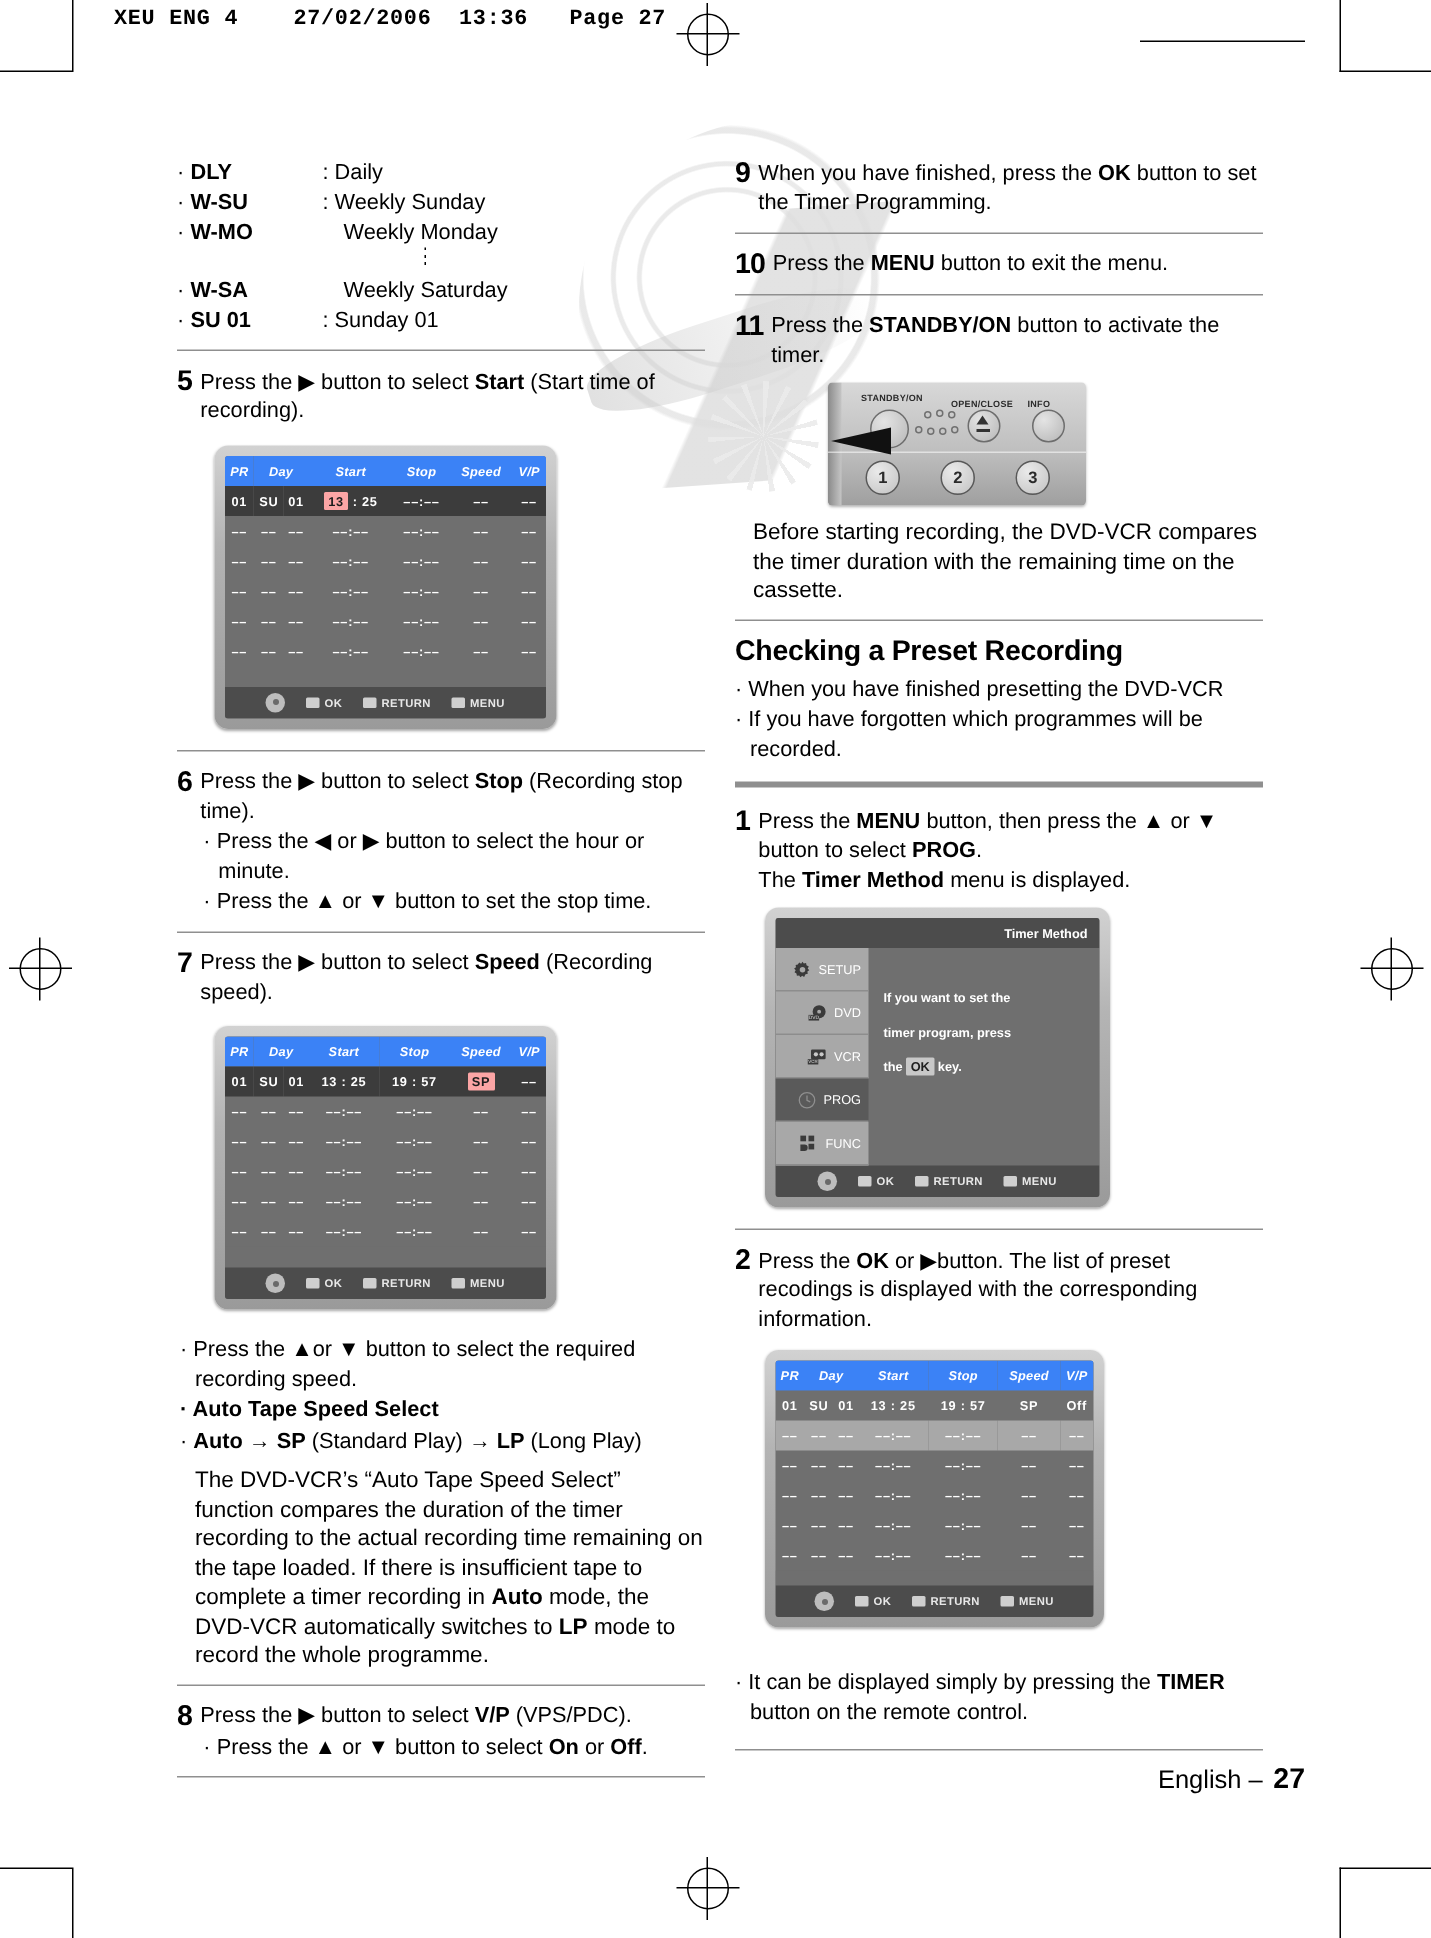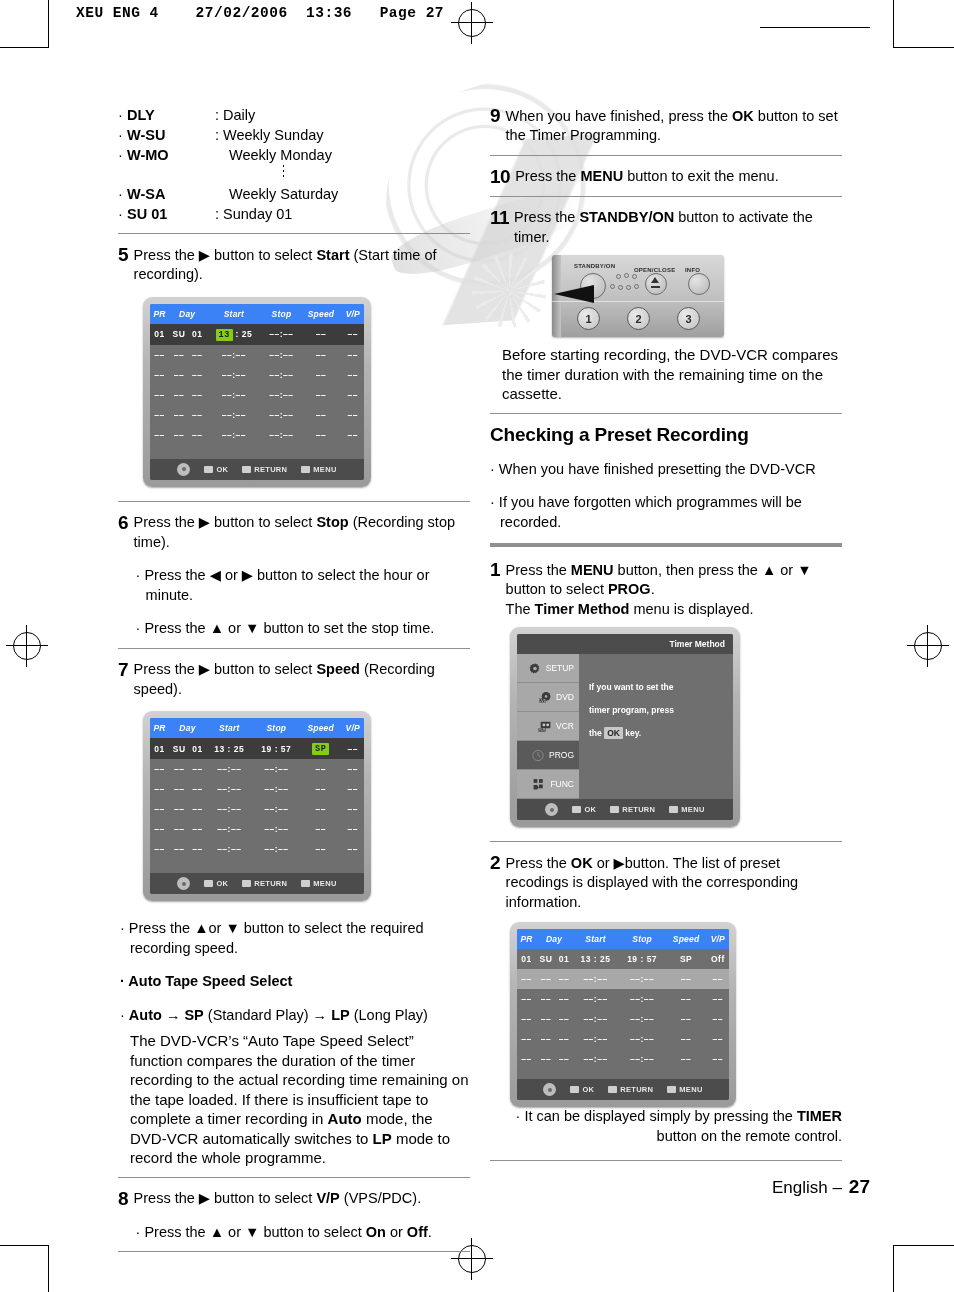--- a/index.html
+++ b/index.html
@@ -102,21 +102,21 @@
     background:repeating-linear-gradient(#000 0 2px, transparent 2px 5px);
   }
 
   
   .step{display:flex;font-size:14.5px;line-height:19.5px;}
   .step .num{font-weight:bold;font-size:19px;line-height:21px;margin-right:5px;flex:0 0 auto;}
   .step .num.wide{letter-spacing:-0.5px;}
   .step .body{flex:1 1 auto;padding-top:1.5px;}
   b{font-weight:bold;}
 
-  .sub{font-size:14.5px;line-height:19.5px;padding-left:10px;text-indent:-10px;margin-top:14px;}
+  .sub{font-size:14.5px;line-height:19.5px;padding-left:10px;text-indent:-10px;margin-top:1px;}
   .sub2{font-size:14.5px;line-height:19.5px;}
   .para{font-size:15px;line-height:19.5px;margin-top:6px;}
   .indent{padding-left:12px;}
 
   
   .osd{
     position:relative;
     background:linear-gradient(180deg,#d2d2d2,#b4b4b4 35%,#9a9a9a);
     border-radius:9px;
     padding:7px;
@@ -130,21 +130,21 @@
   }
   .osd-table{width:100%;border-collapse:collapse;font-size:8.5px;color:#fff;font-weight:bold;}
   .osd-table th{
     background:#3b82f6;font-weight:bold;padding:5px 0 5px 0;text-align:center;
     letter-spacing:.2px;
     font-style:italic;
   }
   .osd-table td{padding:5px 0;text-align:center;color:#ffffff;letter-spacing:.5px;}
   .osd-table tr.active td{background:#3c3c3c;}
   .osd-table tr.hl td{background:#a8a8a8;color:#ffffff;}
-  .cell-sel{background:#84cc16;color:#1c1c1c;padding:1px 3px;border-radius:1px;font-family:Liberation Mono, monospace;}
+  .cell-sel{background:#fca5a5;color:#1c1c1c;padding:1px 3px;border-radius:1px;}
   .osd-foot{
     background:#4c4c4c;display:flex;align-items:center;justify-content:center;
     gap:14px;padding:4px 0;font-size:7.5px;color:#e8e8e8;font-weight:bold;letter-spacing:.3px;
   }
   .foot-item{display:flex;align-items:center;gap:3px;}
   .nav-pad{
     width:13px;height:13px;border-radius:50%;
     background:#bdbdbd;position:relative;display:inline-block;
   }
   .nav-pad:before{
@@ -726,20 +726,20 @@
             <span>RETURN</span>
           </span>
         <span class="foot-item">
             <span class="key-box"></span>
             <span>MENU</span>
           </span>
       </div>
     </div>
   </div>
 
-  <div class="sub" style="margin-top:0;text-align:right;"><span>· It can be displayed simply by pressing the </span><b>TIMER</b><span> button on the remote control.</span></div>
+  <div class="sub" style="margin-top:28px;"><span>· It can be displayed simply by pressing the </span><b>TIMER</b><span> button on the remote control.</span></div>
 
   <div class="rule" style="margin-top:14px;"></div>
 </div>
 
 <div class="footer">
   <span class="lang">English  –</span><span class="pg">27</span>
 </div>
 
 </body></html>

